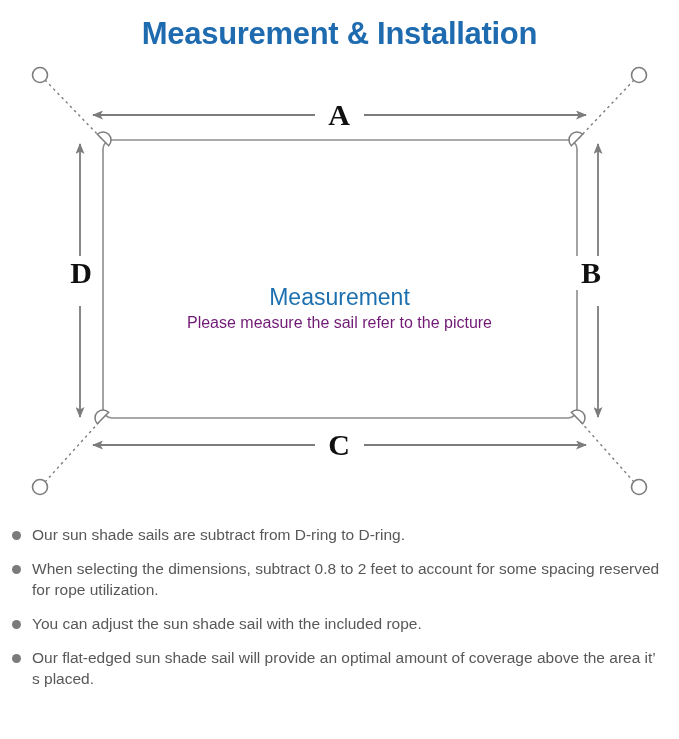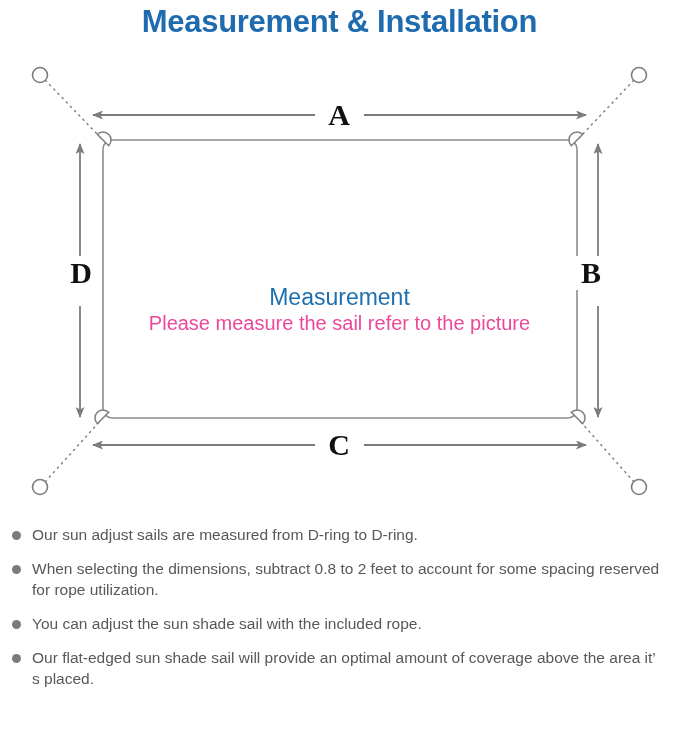--- a/index.html
+++ b/index.html
@@ -18,21 +18,21 @@
     position: absolute;
     left: 0;
     top: 0;
     width: 679px;
     text-align: center;
     font-size: 31px;
     font-weight: bold;
     color: #1f6bb0;
     letter-spacing: -0.3px;
     line-height: 40px;
-    padding-top: 2px;
+    padding-top: 14px;
     white-space: nowrap;
   }
   #diagram {
     position: absolute;
     left: 0;
     top: 44px;
     width: 679px;
     height: 470px;
   }
   .sail-caption {
@@ -43,22 +43,22 @@
     text-align: center;
     pointer-events: none;
   }
   .sail-caption .heading {
     font-size: 23px;
     font-weight: normal;
     color: #1d70b0;
     line-height: 30px;
   }
   .sail-caption .sub {
-    font-size: 20px;
-    color: #ec4899;
+    font-size: 16px;
+    color: #701a75;
     line-height: 22px;
   }
   .dim-label {
     position: absolute;
     font-family: "Liberation Serif", serif;
     font-weight: bold;
     font-size: 30px;
     color: #101010;
     background: #ffffff;
     text-align: center;
@@ -151,21 +151,21 @@
 
   <div class="dim-label" id="label-a">A</div>
   <div class="dim-label" id="label-b">B</div>
   <div class="dim-label" id="label-c">C</div>
   <div class="dim-label" id="label-d">D</div>
 </div>
 
 <div id="notes">
   <div class="note-row">
     <span class="note-bullet"></span>
-    <span class="note-text">Our sun adjust sails are measured from D-ring to D-ring.</span>
+    <span class="note-text">Our sun shade sails are subtract from D-ring to D-ring.</span>
   </div>
   <div class="note-row">
     <span class="note-bullet"></span>
     <span class="note-text">When selecting the dimensions, subtract 0.8 to 2 feet to account for some spacing reserved for rope utilization.</span>
   </div>
   <div class="note-row">
     <span class="note-bullet"></span>
     <span class="note-text">You can adjust the sun shade sail with the included rope.</span>
   </div>
   <div class="note-row">

